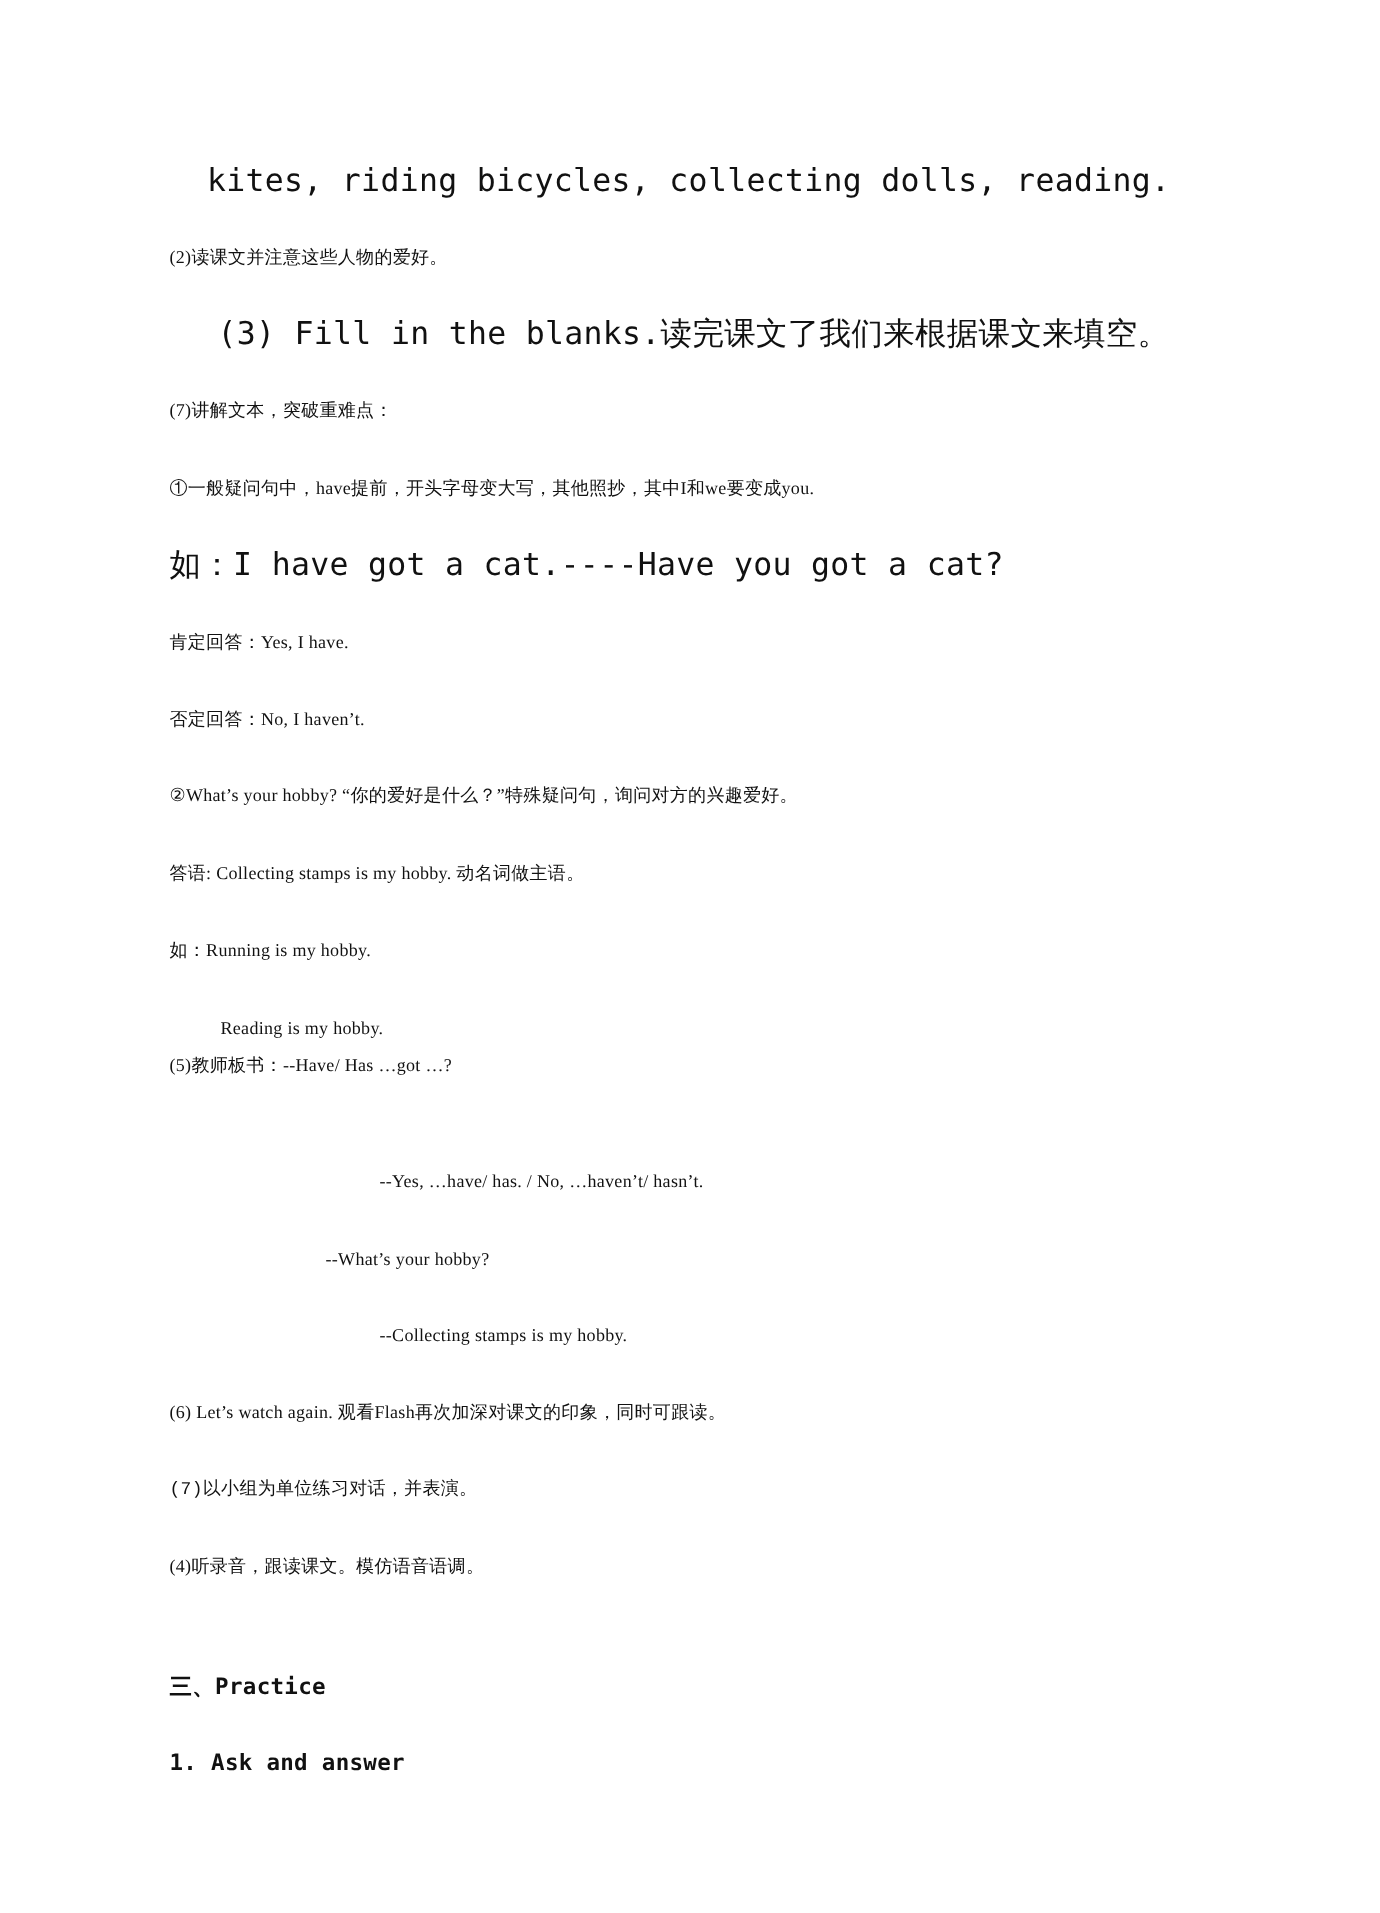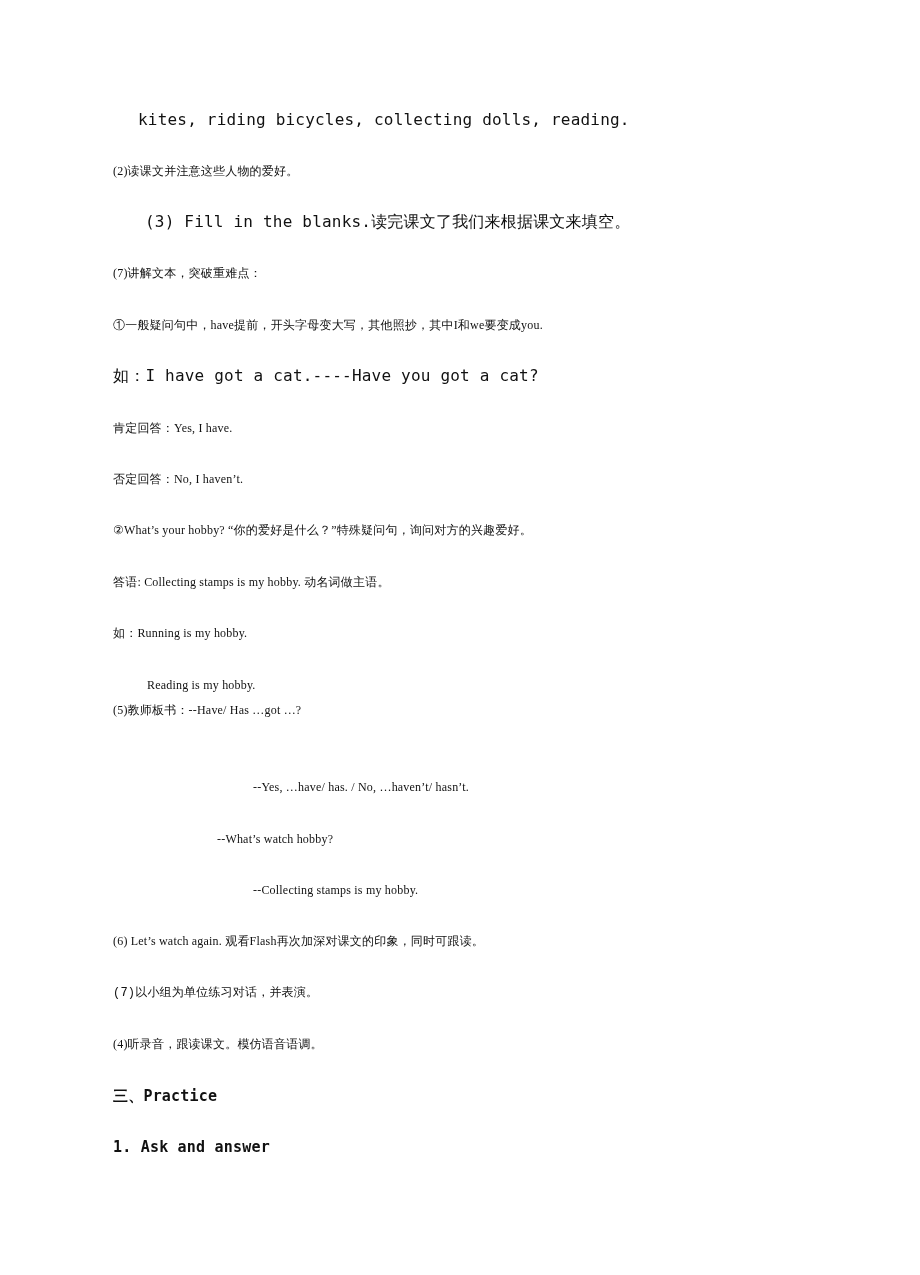--- a/index.html
+++ b/index.html
@@ -9,41 +9,41 @@
       color: #111111;
     }
     .line {
       position: absolute;
       font-size: 15px;
       line-height: 20px;
       white-space: pre;
       letter-spacing: 0.2px;
     }
     .narrow { font-family: "Liberation Serif", "DejaVu Serif", serif; font-size: 12px; }
-    .mono { font-family: "DejaVu Sans Mono", "Liberation Mono", monospace; font-size: 16px; }
-    .bold { font-weight: bold; font-family: "DejaVu Sans Mono", "Liberation Mono", monospace; font-size: 15px; }
+    .mono { font-family: "DejaVu Sans Mono", "Liberation Mono", monospace; font-size: 21px; }
+    .bold { font-weight: bold; font-family: "DejaVu Sans Mono", "Liberation Mono", monospace; font-size: 15px; margin-top: 28px; }
   </style>
 </head>
 <body>
 
 <div>
   <div class="line mono" style="left:138px;top:110px;">kites, riding bicycles, collecting dolls, reading.</div>
   <div class="line narrow" style="left:113px;top:161px;">(2)读课文并注意这些人物的爱好。</div>
   <div class="line mono" style="left:113px;top:212px;margin-left:32px;">(3) Fill in the blanks.读完课文了我们来根据课文来填空。</div>
   <div class="line narrow" style="left:113px;top:263px;">(7)讲解文本，突破重难点：</div>
   <div class="line narrow" style="left:113px;top:315px;">①一般疑问句中，have提前，开头字母变大写，其他照抄，其中I和we要变成you.</div>
   <div class="line mono" style="left:113px;top:366px;">如：I have got a cat.----Have you got a cat?</div>
   <div class="line narrow" style="left:113px;top:418px;">肯定回答：Yes, I have.</div>
   <div class="line narrow" style="left:113px;top:469px;">否定回答：No, I haven’t.</div>
   <div class="line narrow" style="left:113px;top:520px;">②What’s your hobby? “你的爱好是什么？”特殊疑问句，询问对方的兴趣爱好。</div>
   <div class="line narrow" style="left:113px;top:572px;">答语: Collecting stamps is my hobby. 动名词做主语。</div>
   <div class="line narrow" style="left:113px;top:623px;">如：Running is my hobby.</div>
   <div class="line narrow" style="left:147px;top:675px;">Reading is my hobby.</div>
   <div class="line narrow" style="left:113px;top:700px;">(5)教师板书：--Have/ Has …got …?</div>
   <div class="line narrow" style="left:253px;top:777px;">--Yes, …have/ has. / No, …haven’t/ hasn’t.</div>
-  <div class="line narrow" style="left:217px;top:829px;">--What’s watch hobby?</div>
+  <div class="line narrow" style="left:217px;top:829px;">--What’s your hobby?</div>
   <div class="line narrow" style="left:253px;top:880px;">--Collecting stamps is my hobby.</div>
   <div class="line narrow" style="left:113px;top:931px;">(6) Let’s watch again. 观看Flash再次加深对课文的印象，同时可跟读。</div>
   <div class="line narrow" style="left:113px;top:983px;font-family:Liberation Mono, monospace;">(7)以小组为单位练习对话，并表演。</div>
   <div class="line narrow" style="left:113px;top:1034px;">(4)听录音，跟读课文。模仿语音语调。</div>
   <div class="line bold" style="left:113px;top:1086px;">三、Practice</div>
   <div class="line bold" style="left:113px;top:1137px;">1. Ask and answer</div>
 </div>
 
 </body></html>

